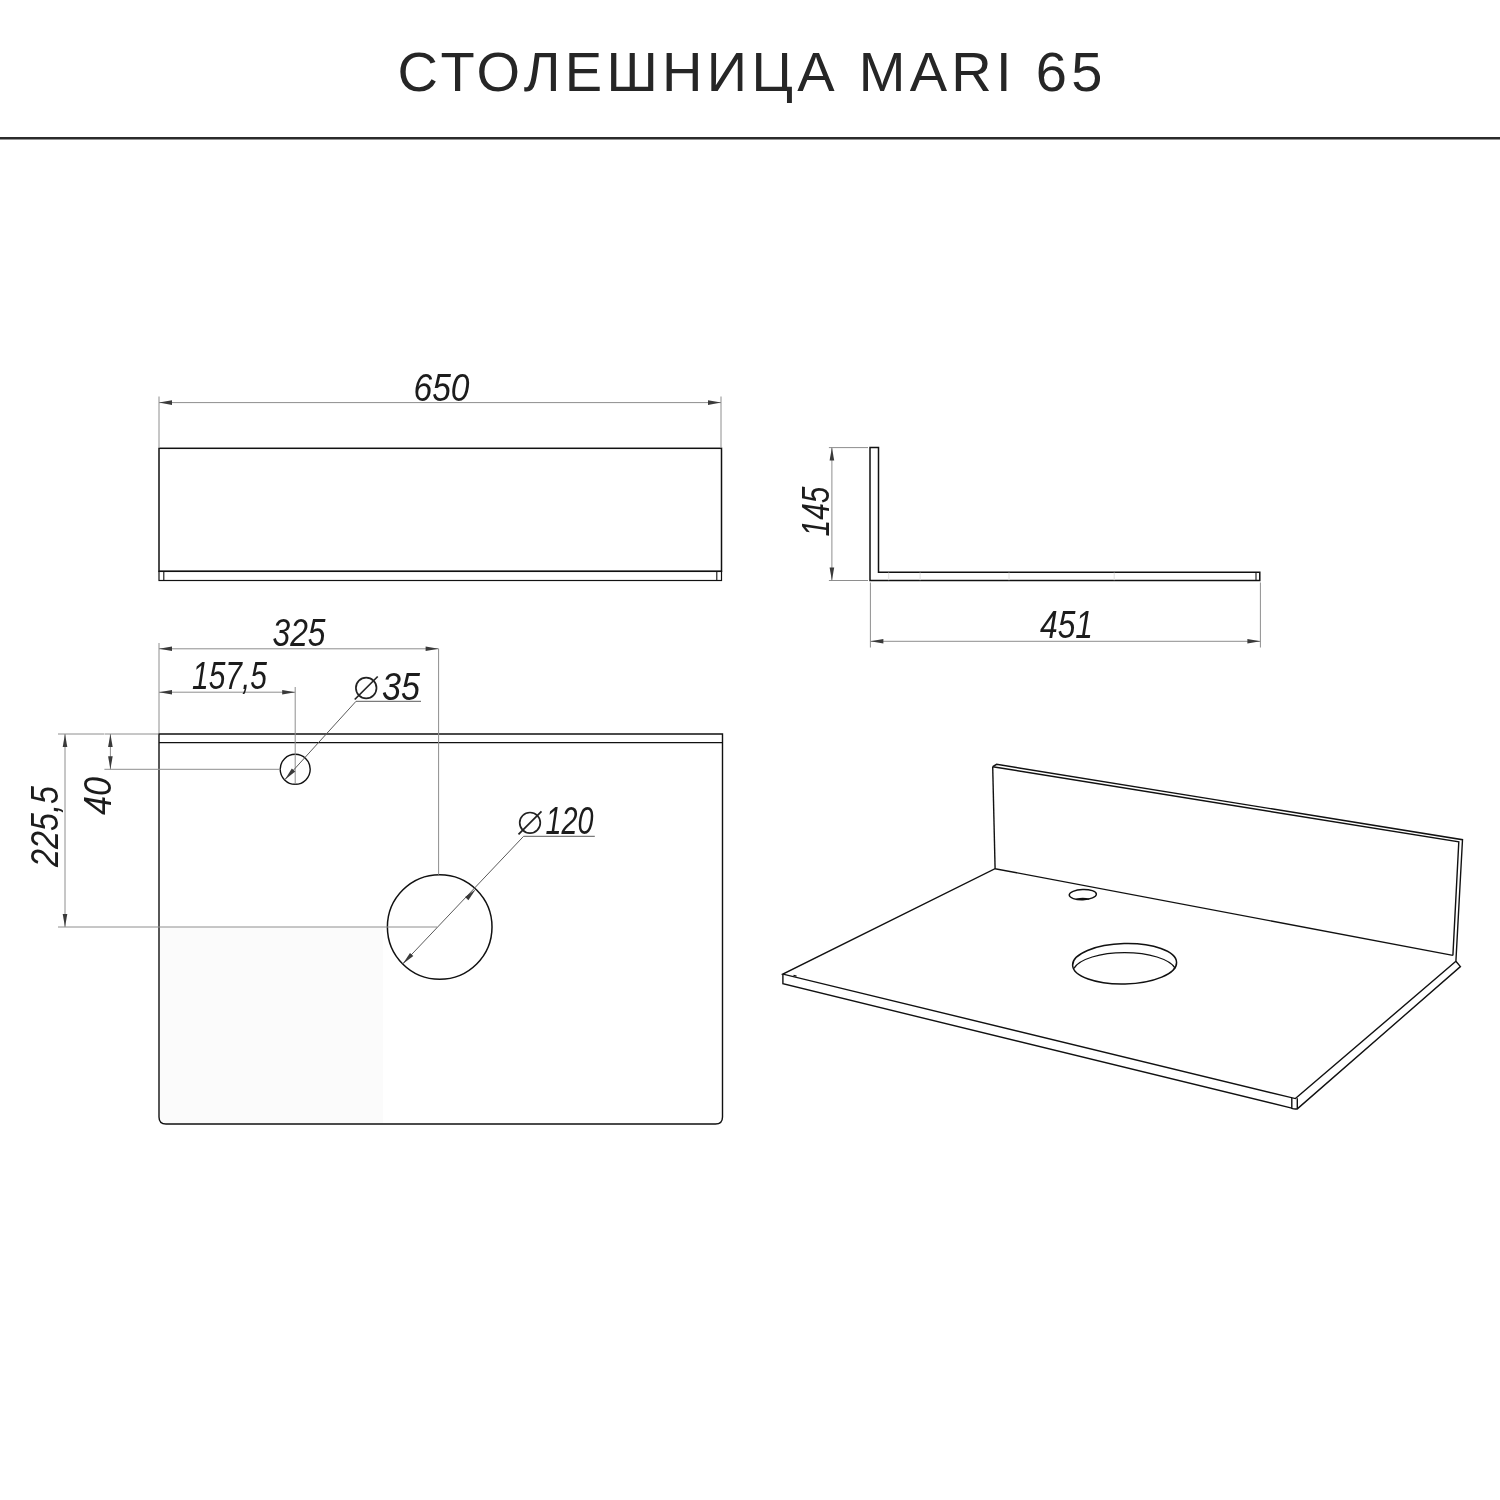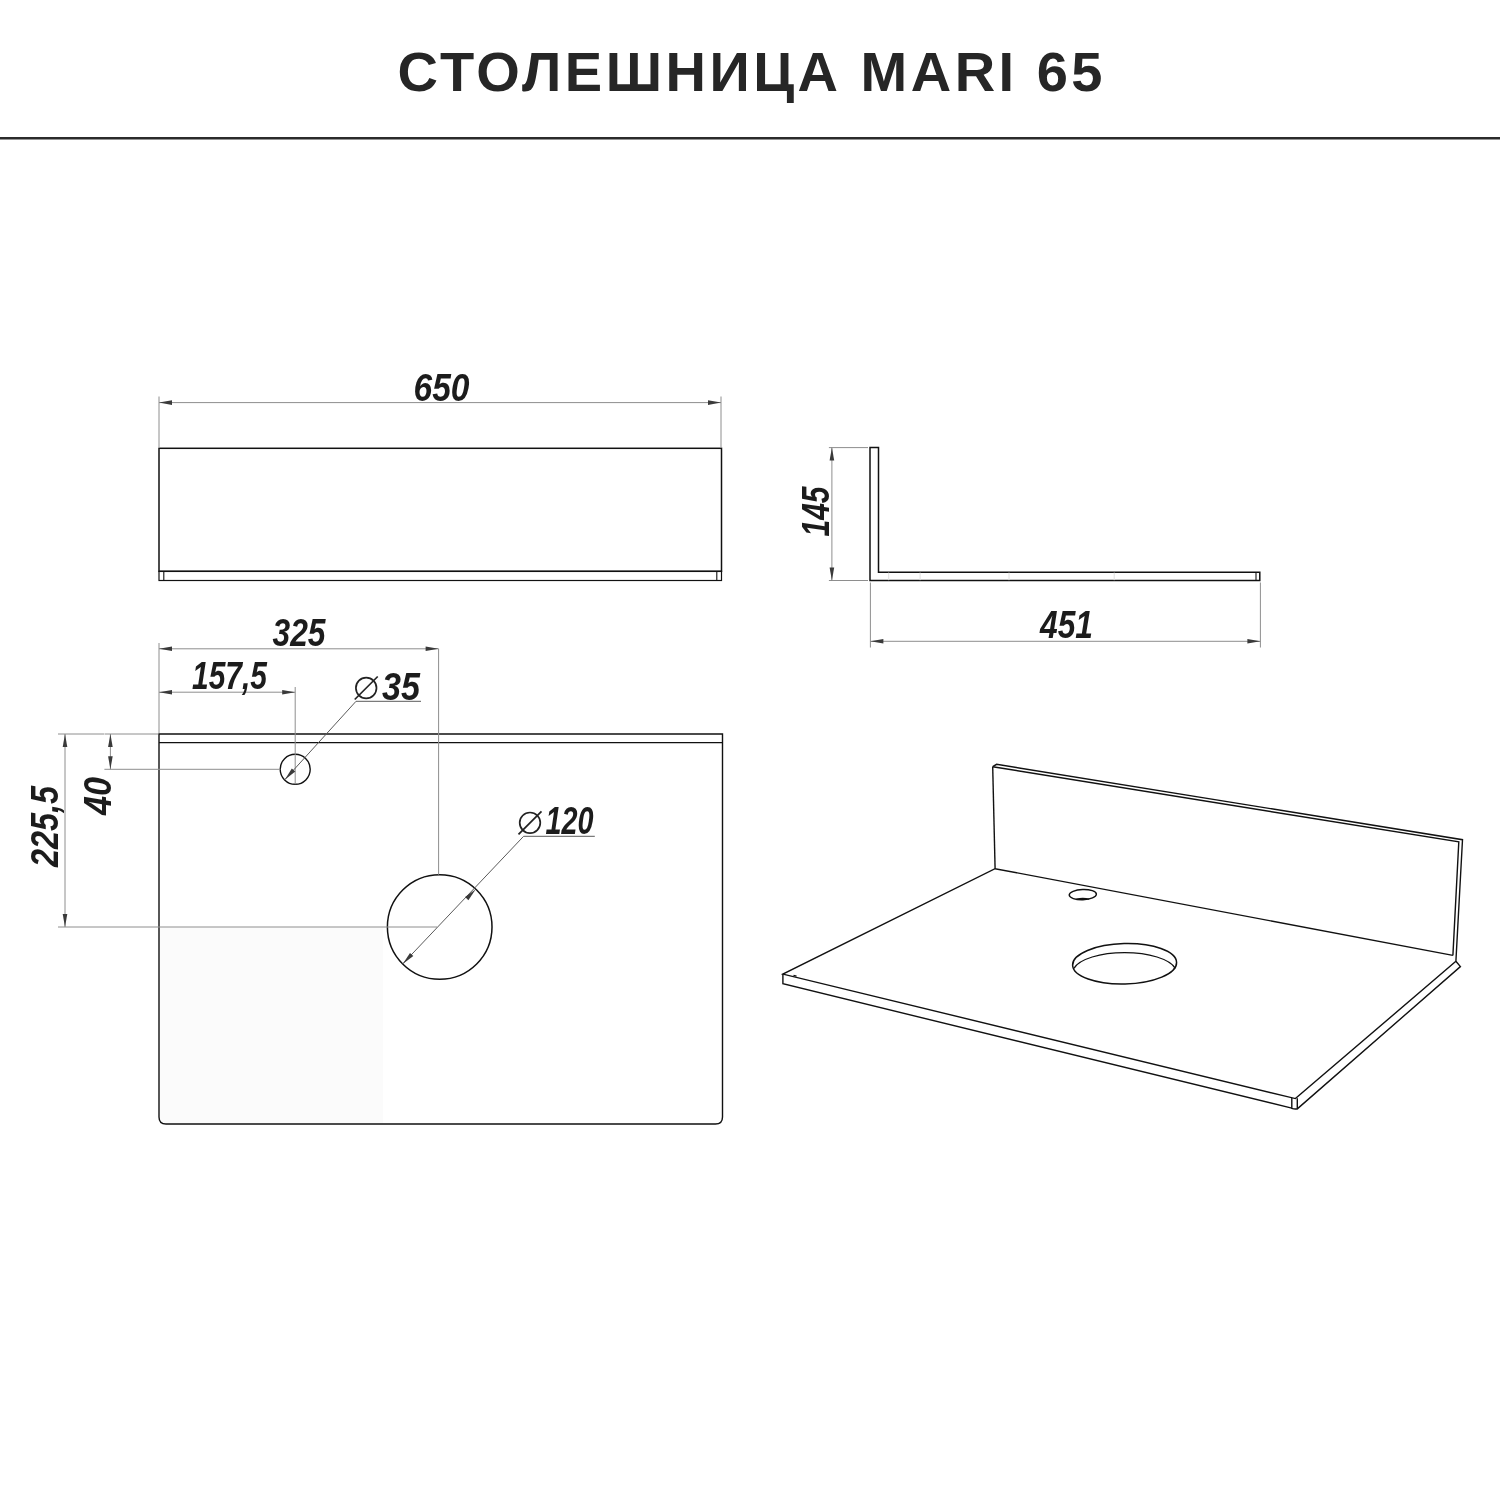--- a/index.html
+++ b/index.html
@@ -1,16 +1,16 @@
 <!DOCTYPE html>
 <html><head>
 <meta charset="utf-8">
 <style>
   html,body{margin:0;padding:0;background:#ffffff;}
-  .page{position:relative;width:1500px;height:1500px;background:#ffffff;overflow:hidden;font-weight:bold;}
+  .page{position:relative;width:1500px;height:1500px;background:#ffffff;overflow:hidden;}
   svg{position:absolute;top:0;left:0;}
   .dim{font-family:"Liberation Sans",sans-serif;font-style:italic;font-size:38px;fill:#1c1c1c;}
   .title{font-family:"Liberation Sans",sans-serif;font-size:56px;fill:#262626;}
 </style>
 </head>
 <body>
 <div class="page">
 <svg width="1500" height="1500" viewBox="0 0 1500 1500">
 
 <text x="750" y="90.5" text-anchor="middle" class="title" textLength="705" lengthAdjust="spacing">СТОЛЕШНИЦА MARI 65</text>

